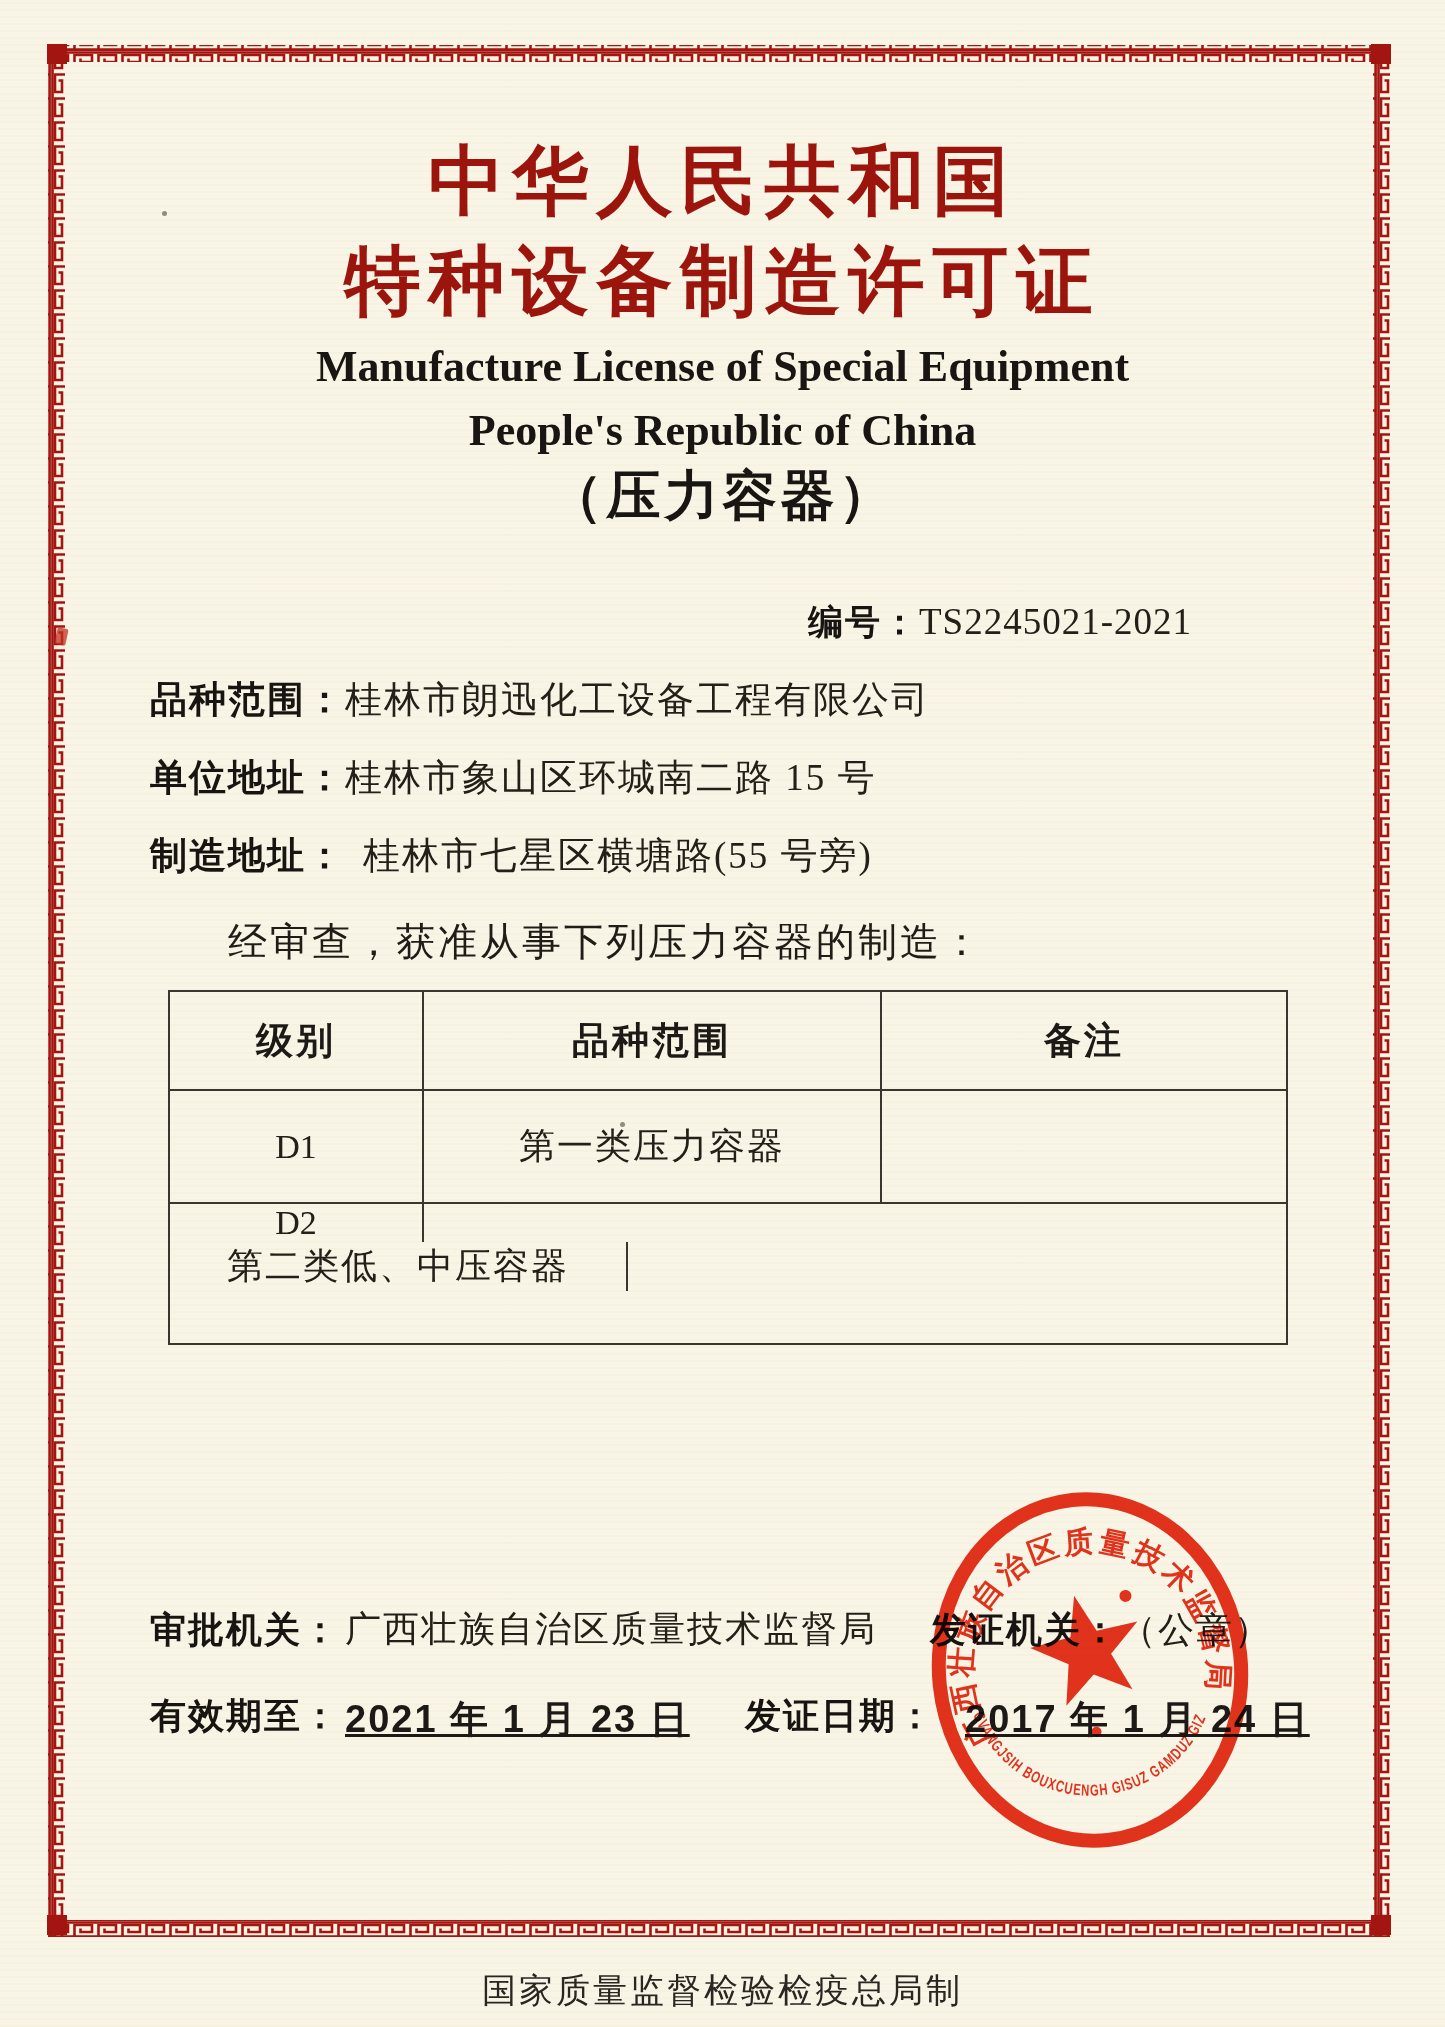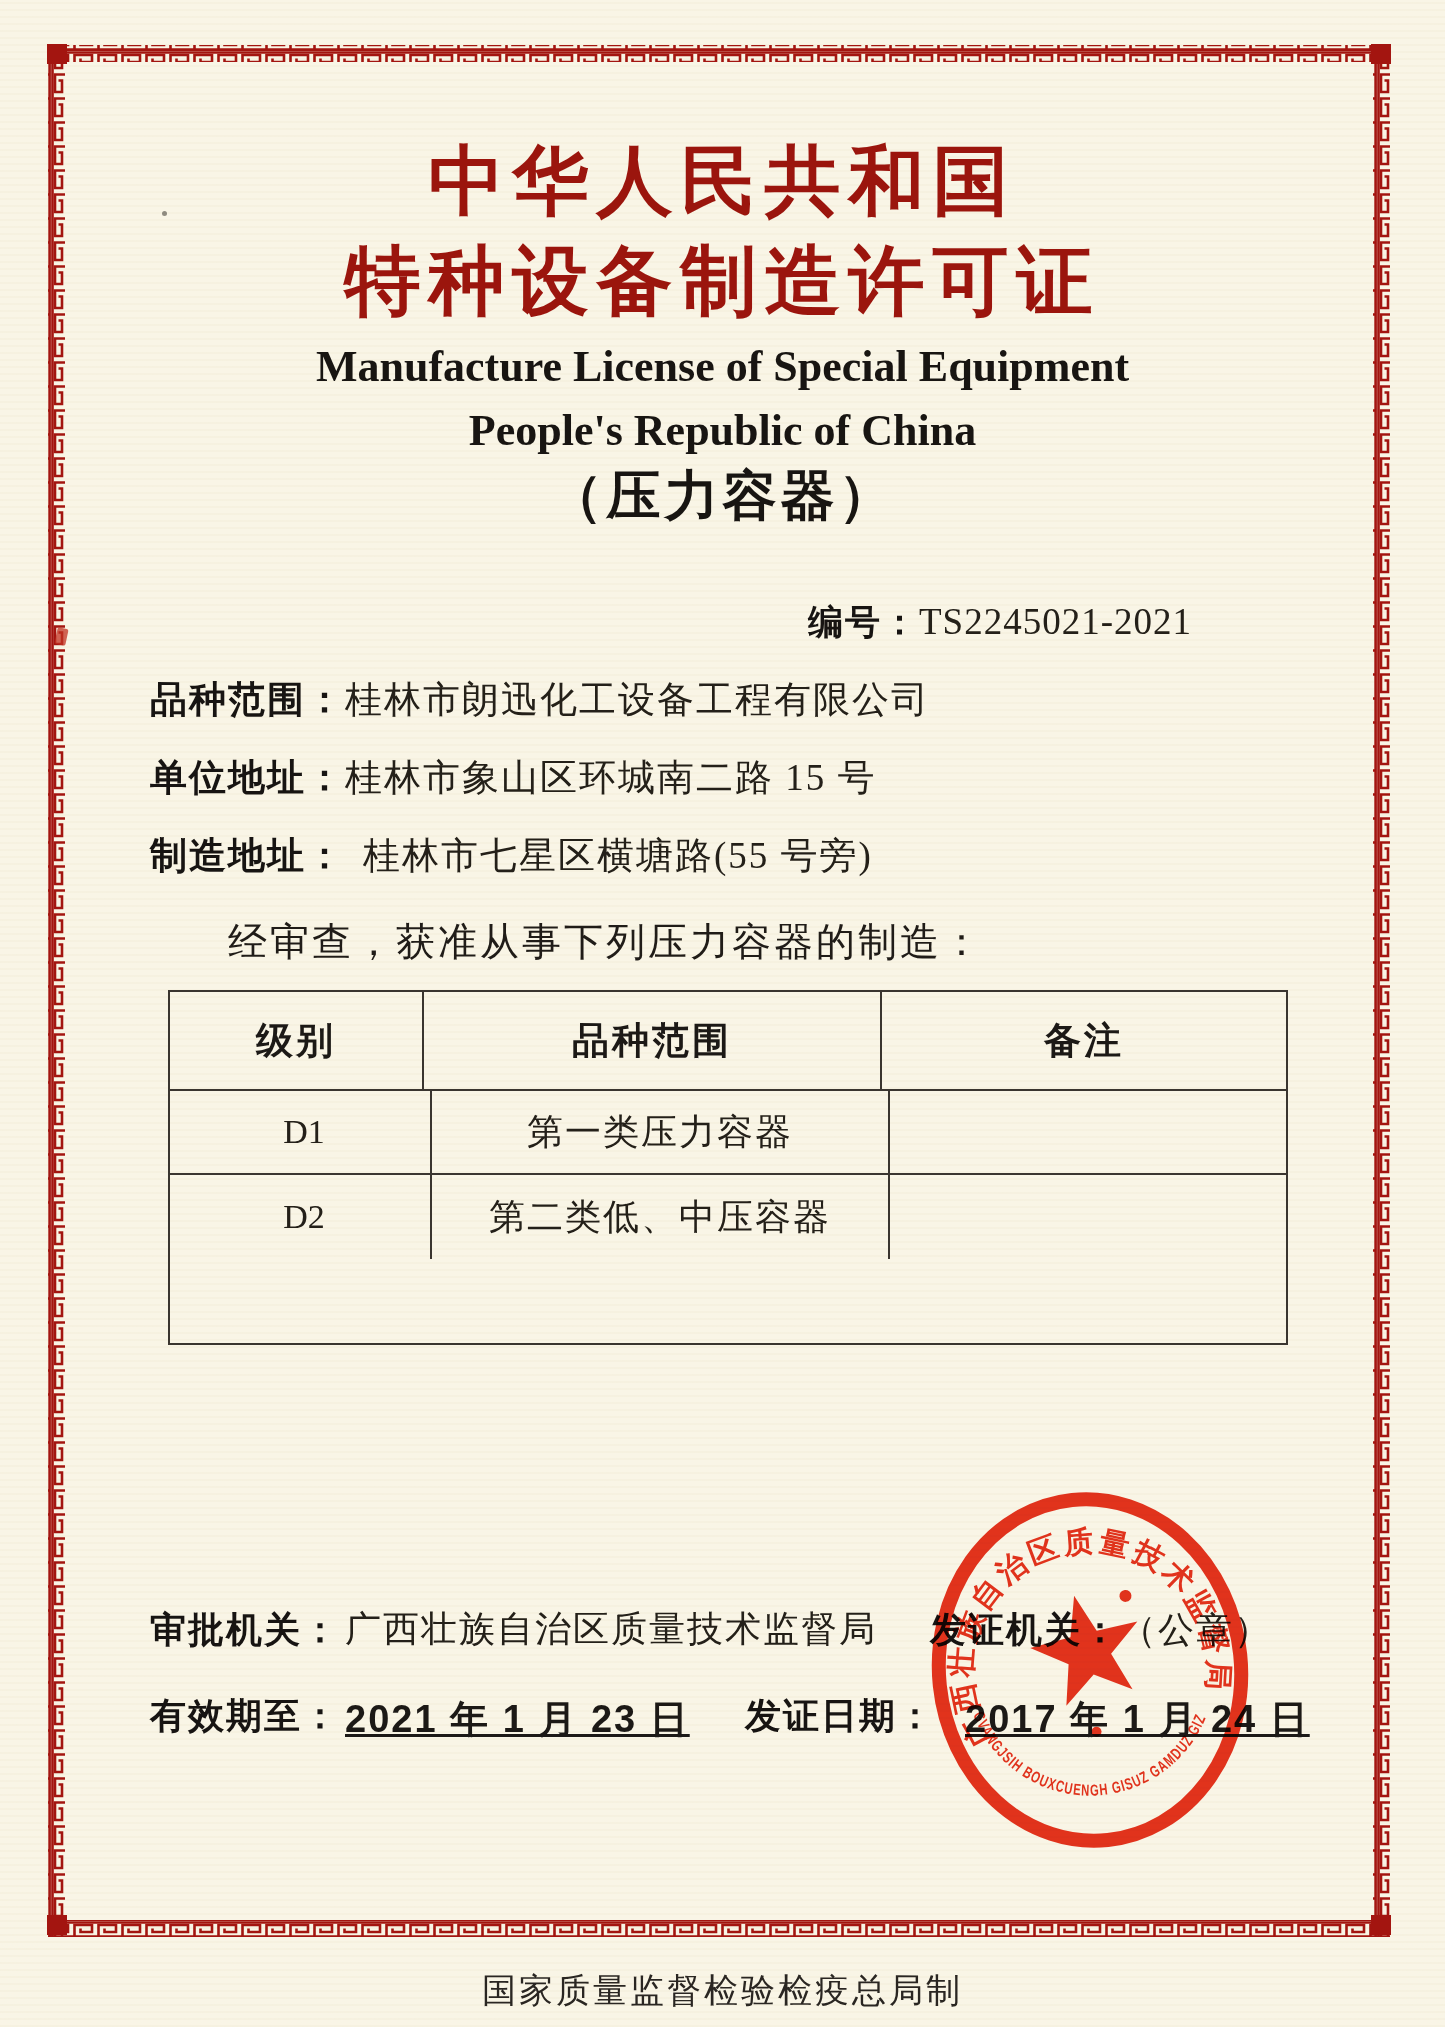--- a/index.html
+++ b/index.html
@@ -30,24 +30,24 @@
     position:absolute;left:168px;top:990px;width:1120px;height:355px;
     border:2px solid #3a352f;box-sizing:border-box;
   }
   .lic-row{display:flex;box-sizing:border-box;}
   .lic-cell{
     box-sizing:border-box;border-right:2px solid #3a352f;
     display:flex;align-items:center;justify-content:center;
   }
   .lic-cell:last-child{border-right:none;}
   .lic-row{border-bottom:2px solid #3a352f;}
-  .lic-row:last-child{border-bottom:none;}
+  .lic-row:last-child{border-bottom:none;flex-direction:column;}
   .c1{width:254px;} .c2{width:458px;} .c3{flex:1;}
   .hdr-row{height:99px;}
-  .data-row{height:84px;padding-left:8px;}
+  .data-row{height:113px;}
   .hdr-cell{font-family:"Liberation Sans","DejaVu Sans",sans-serif;font-weight:bold;font-size:37px;letter-spacing:3px;color:#1c1916;}
   .lvl-cell{font-size:34px;color:#242019;}
   .scope-cell{font-size:36px;letter-spacing:2px;color:#242019;}
   .bottom-made{font-family:"Liberation Sans","DejaVu Sans",sans-serif;font-weight:normal;font-size:34px;letter-spacing:3px;color:#2a2622;}
   .stamp-svg{mix-blend-mode:multiply;opacity:.93;}
   .red-smudge{
     position:absolute;left:56px;top:628px;width:11px;height:17px;
     background:#c23222;opacity:.75;transform:rotate(12deg);border-radius:2px;
   }
   .speck{position:absolute;width:5px;height:5px;border-radius:50%;background:#4a463e;opacity:.6;}

